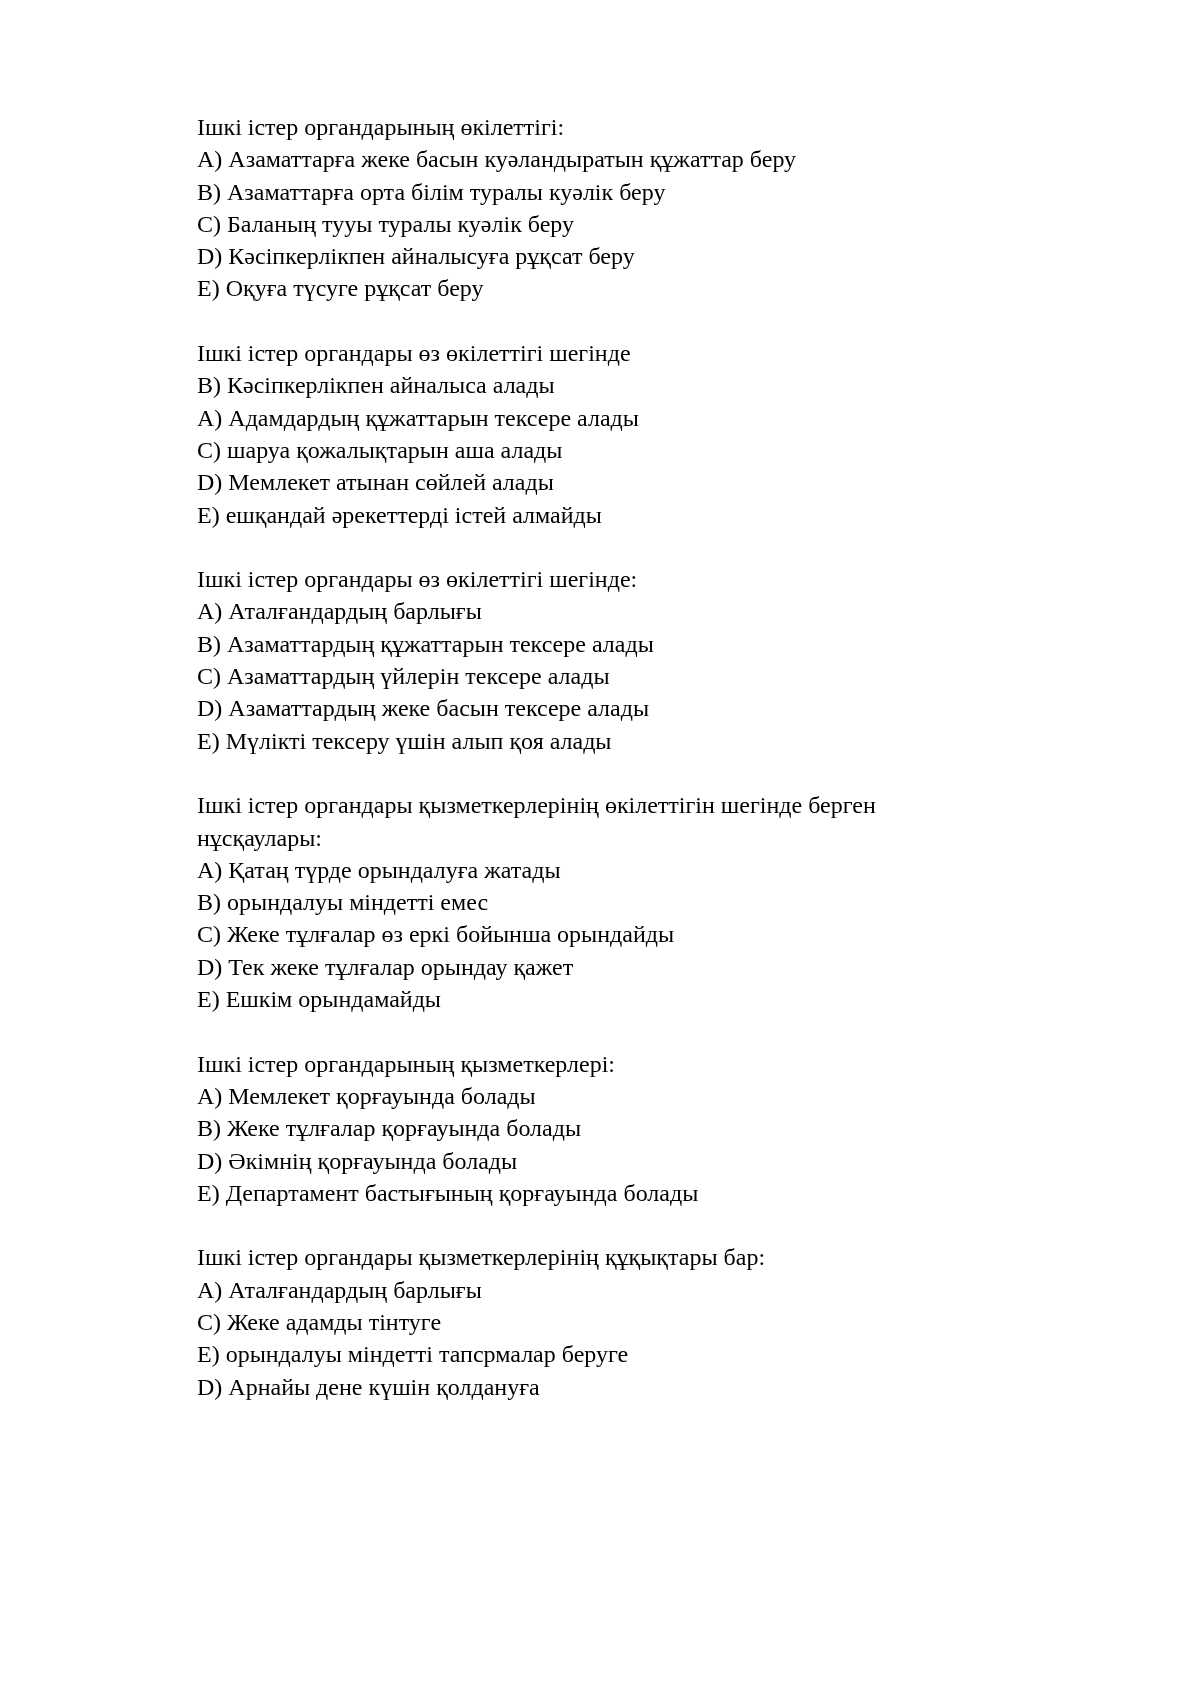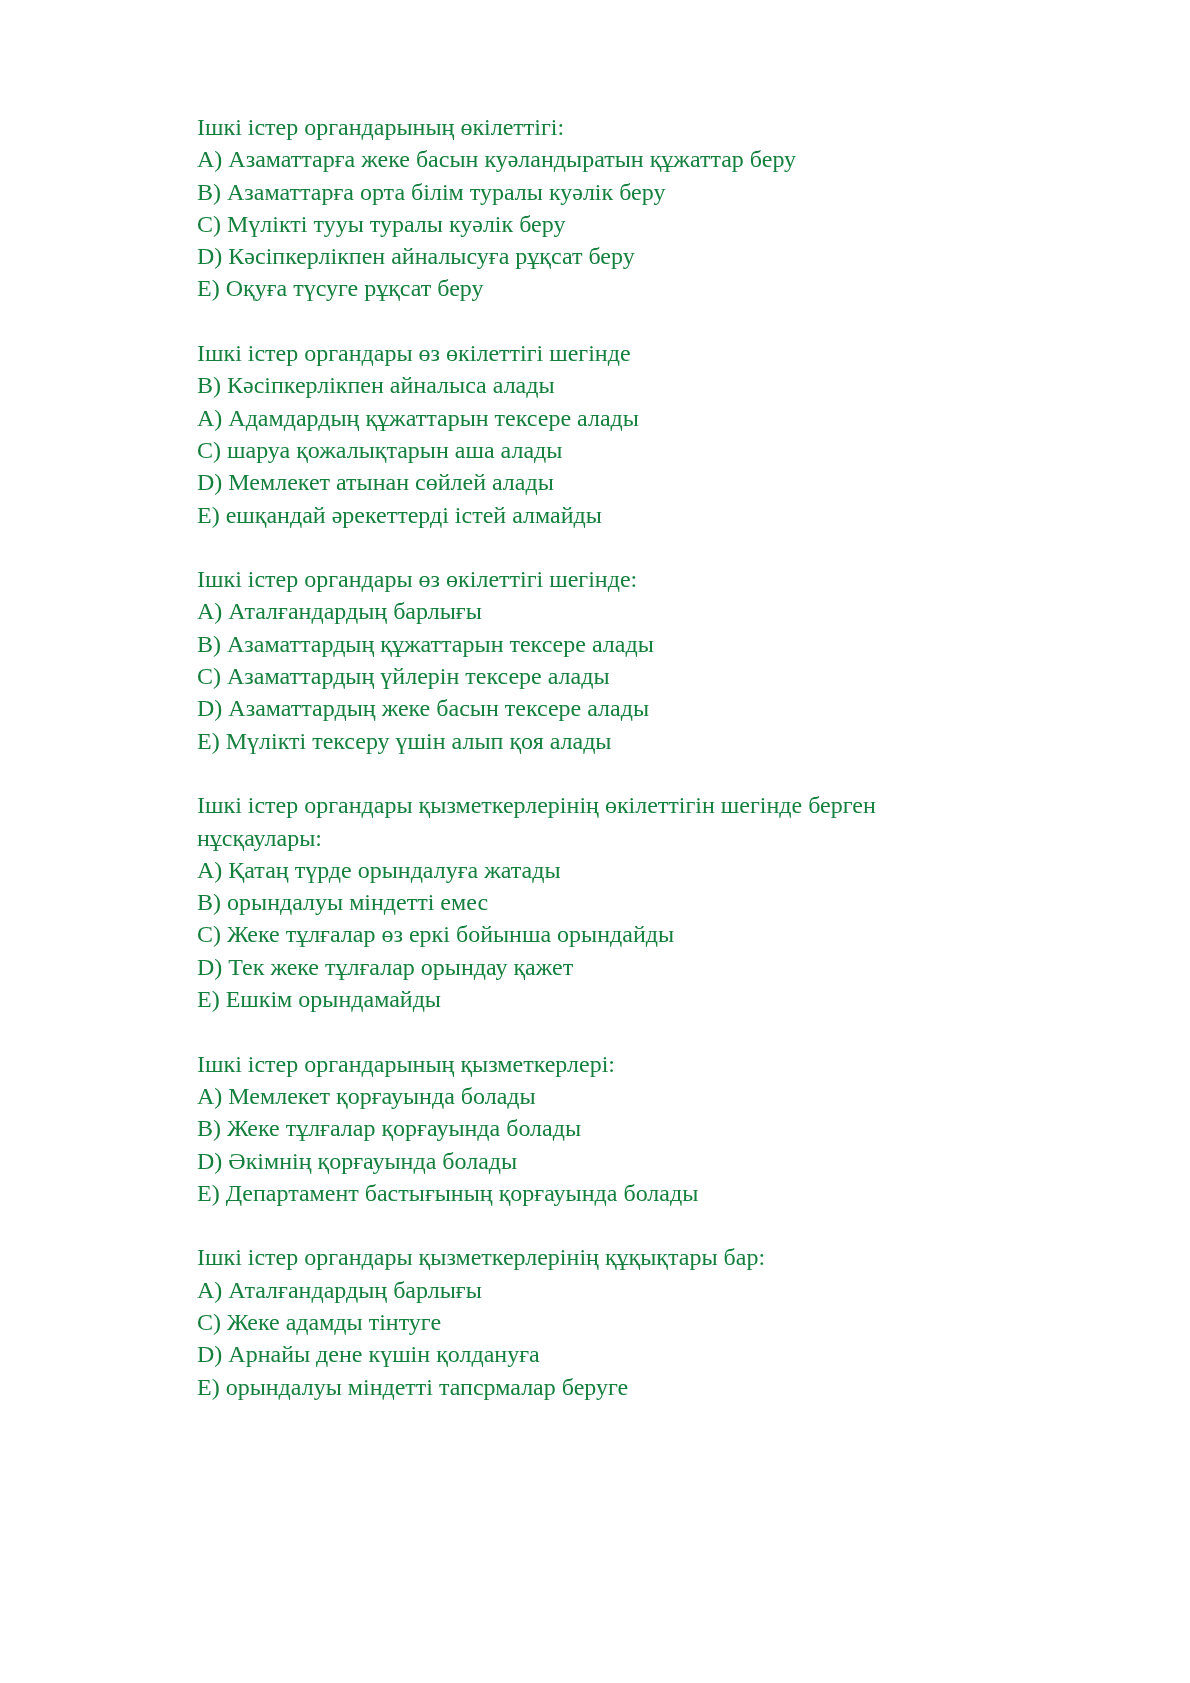--- a/index.html
+++ b/index.html
@@ -15,39 +15,39 @@
     overflow: hidden;
   }
   .content {
     position: absolute;
     left: 197px;
     top: 111px;
     width: 845px;
     font-family: "Liberation Serif", "DejaVu Serif", serif;
     font-size: 24px;
     line-height: 32.3px;
-    color: #15803d;
+    color: #000000;
   }
   .question-block {
     margin: 0 0 32.3px 0;
   }
   .line {
     min-height: 32.3px;
   }
 </style>
 </head>
 <body>
 
 <div class="page">
   <div class="content" id="doc-content">
       <div class="question-block">
         <div class="line question-text">Ішкі істер органдарының өкілеттігі:</div>
         <div class="line option">A) Азаматтарға жеке басын куәландыратын құжаттар беру</div>
         <div class="line option">B) Азаматтарға орта білім туралы куәлік беру</div>
-        <div class="line option">C) Мүлікті тууы туралы куәлік беру</div>
+        <div class="line option">C) Баланың тууы туралы куәлік беру</div>
         <div class="line option">D) Кәсіпкерлікпен айналысуға рұқсат беру</div>
         <div class="line option">E) Оқуға түсуге рұқсат беру</div>
       </div>
       <div class="question-block">
         <div class="line question-text">Ішкі істер органдары өз өкілеттігі шегінде</div>
         <div class="line option">B) Кәсіпкерлікпен айналыса алады</div>
         <div class="line option">A) Адамдардың құжаттарын тексере алады</div>
         <div class="line option">C) шаруа қожалықтарын аша алады</div>
         <div class="line option">D) Мемлекет атынан сөйлей алады</div>
         <div class="line option">E) ешқандай әрекеттерді істей алмайды</div>
@@ -73,17 +73,17 @@
         <div class="line question-text">Ішкі істер органдарының қызметкерлері:</div>
         <div class="line option">A) Мемлекет қорғауында болады</div>
         <div class="line option">B) Жеке тұлғалар қорғауында болады</div>
         <div class="line option">D) Әкімнің қорғауында болады</div>
         <div class="line option">E) Департамент бастығының қорғауында болады</div>
       </div>
       <div class="question-block">
         <div class="line question-text">Ішкі істер органдары қызметкерлерінің құқықтары бар:</div>
         <div class="line option">A) Аталғандардың барлығы</div>
         <div class="line option">C) Жеке адамды тінтуге</div>
+        <div class="line option">E) орындалуы міндетті тапсрмалар беруге</div>
         <div class="line option">D) Арнайы дене күшін қолдануға</div>
-        <div class="line option">E) орындалуы міндетті тапсрмалар беруге</div>
       </div>
     </div>
 </div>
 
 </body></html>

